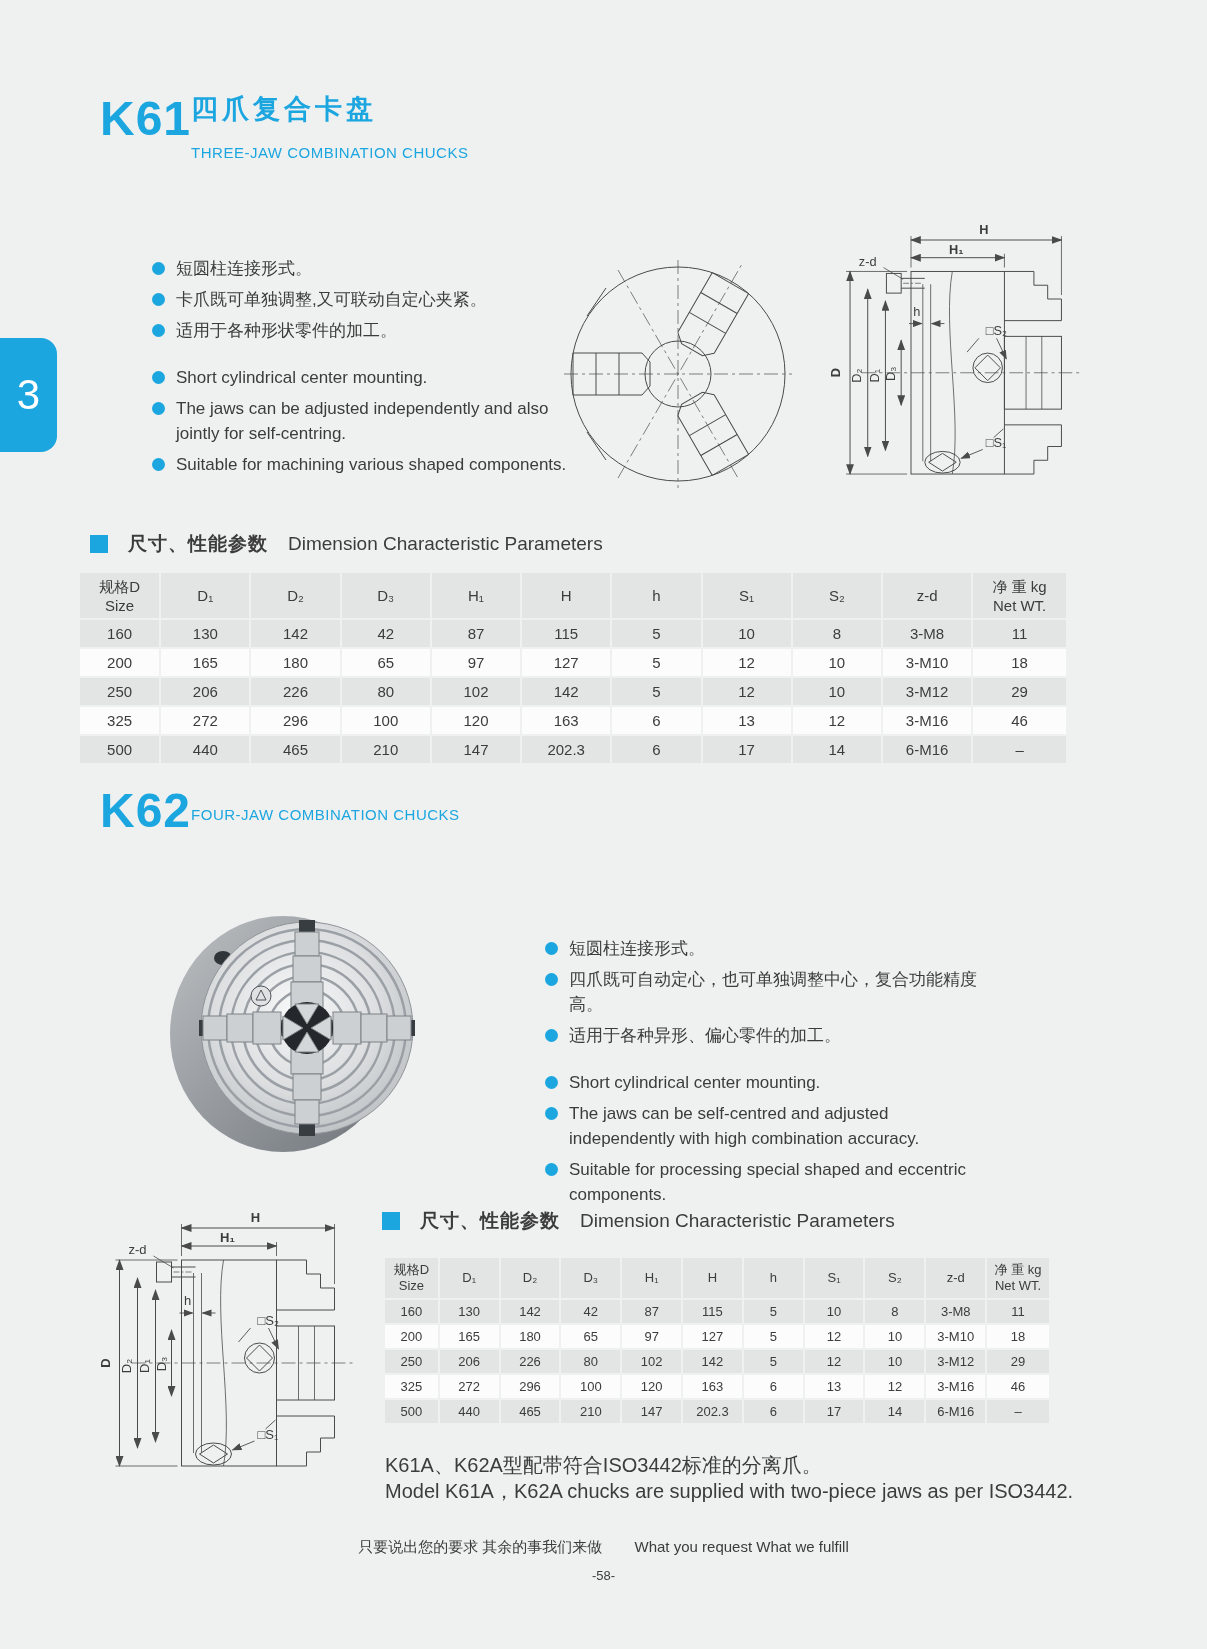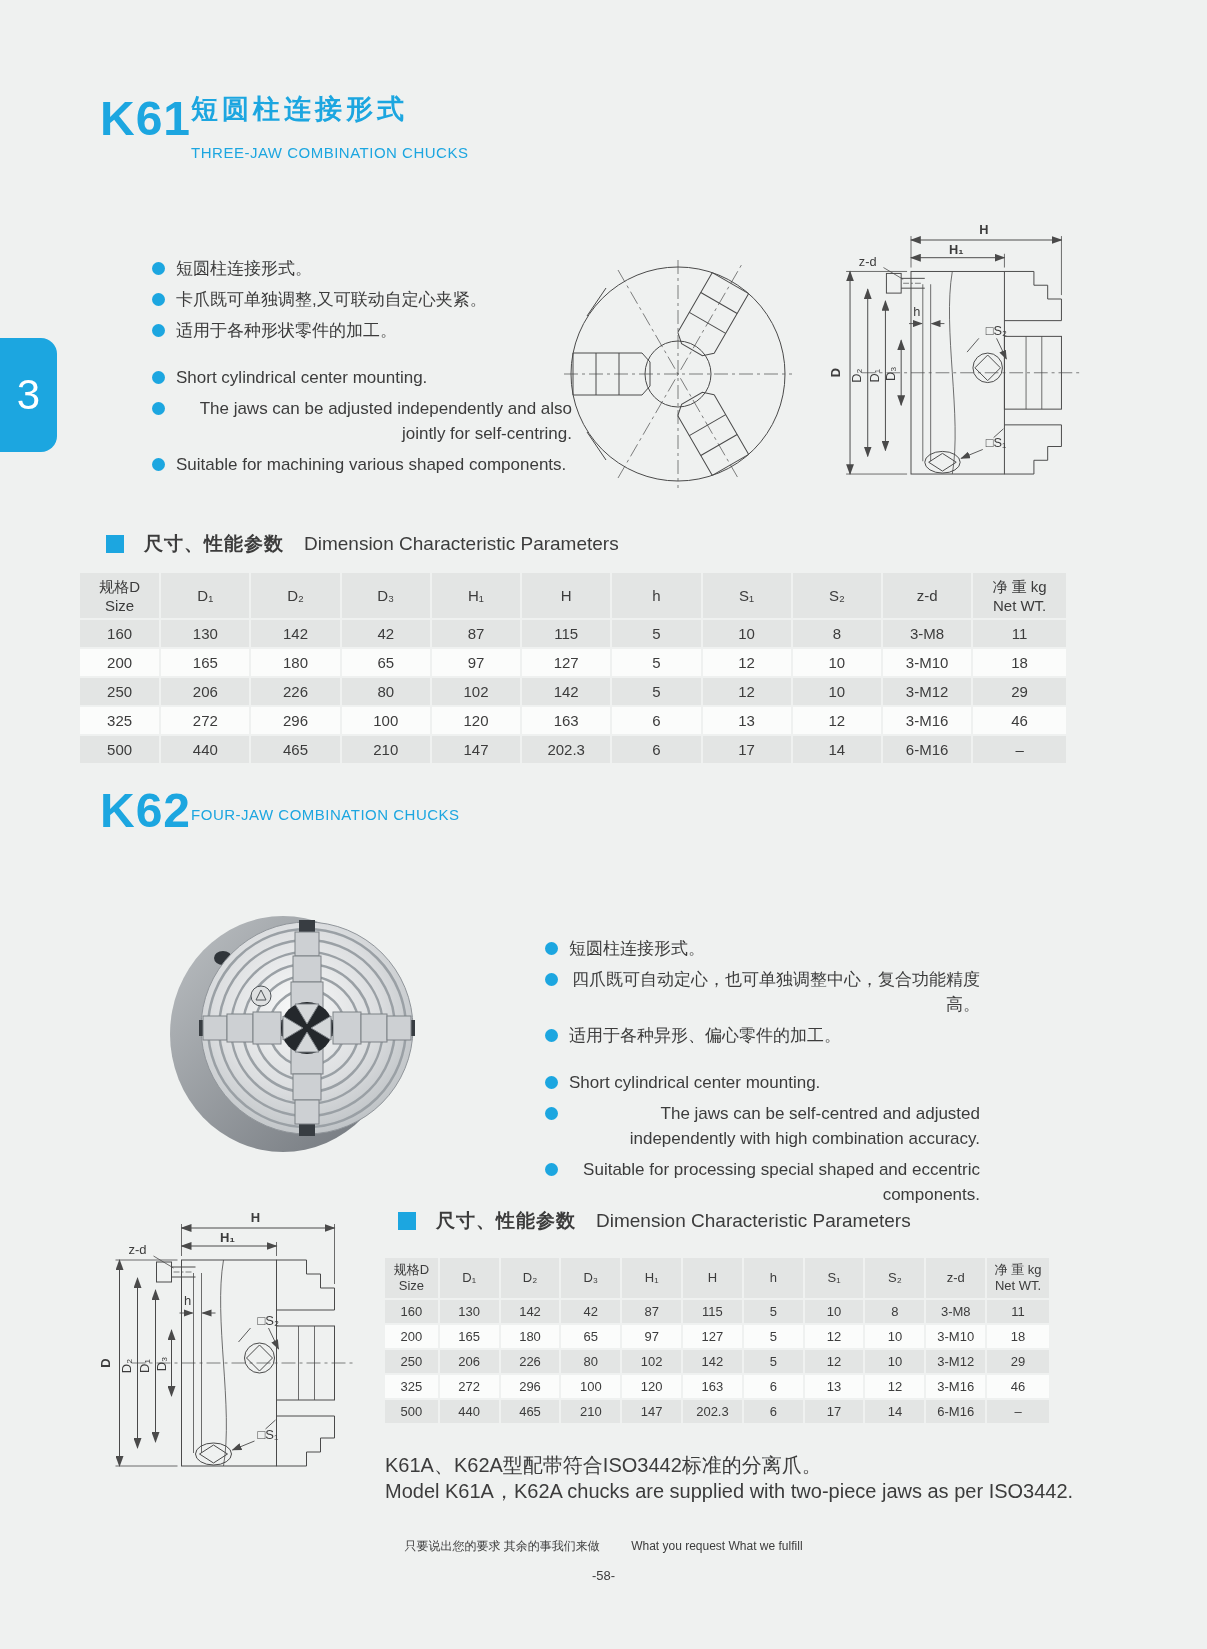--- a/index.html
+++ b/index.html
@@ -14,71 +14,71 @@
   
   .model-header{position:absolute;display:flex;color:#1ca6e0;}
   .model-code{font-size:48px;font-weight:bold;line-height:50px;letter-spacing:1px;}
   .model-cn{font-size:27px;font-weight:bold;letter-spacing:4px;line-height:30px;}
   .model-en{font-size:15px;margin-top:20px;letter-spacing:0.5px;}
   #k61-header{left:100px;top:94px;}
   #k62-header{left:100px;top:786px;}
 
   
   .bullets{position:absolute;}
-  .bullets ul{list-style:none;margin:0;padding:0;text-align:right;}
+  .bullets ul{list-style:none;margin:0;padding:0;}
   .bullets li{display:flex;gap:11px;margin-bottom:6px;font-size:17px;line-height:25px;}
   .bullets .dot{flex:none;width:13px;height:13px;border-radius:50%;background:#1ca6e0;margin-top:6px;}
   .bullets .grp-gap{height:16px;}
   #k61-bullets{left:152px;top:256px;width:420px;}
   #k62-bullets{left:545px;top:936px;width:435px;}
 
   
-  .section-header{position:absolute;display:flex;align-items:center;gap:20px;font-size:19px;margin-left:16px;}
+  .section-header{position:absolute;display:flex;align-items:center;gap:20px;font-size:19px;}
   .section-header .sq{width:18px;height:18px;background:#1ca6e0;}
   .sh-cn{font-weight:bold;letter-spacing:1px;}
   #sh1{left:90px;top:531px;}
   #sh2{left:382px;top:1208px;}
 
   
   .ptable{position:absolute;border-collapse:separate;border-spacing:2px;table-layout:fixed;}
   .ptable th,.ptable td{background:#e3e5e4;text-align:center;font-weight:normal;padding:0;vertical-align:middle;}
   .ptable tbody tr:nth-child(even) td{background:#fbfcfb;}
   .ptable th:first-child{width:8.2%;}
   .ptable th:last-child{width:9.6%;}
   #table1{left:78px;top:571px;width:990px;font-size:15px;}
   #table1 th{height:45px;line-height:19px;}
   #table1 td{height:27px;}
   #table2{left:383px;top:1256px;width:668px;font-size:13px;}
   #table2 th{height:40px;line-height:16px;}
   #table2 td{height:23px;}
 
   
   .notes{position:absolute;left:385px;top:1452px;font-size:20px;line-height:26px;}
-  .footer{position:absolute;left:0;right:0;top:1538px;text-align:center;font-size:12px;}
+  .footer{position:absolute;left:0;right:0;top:1538px;text-align:center;font-size:15px;}
   .footer span{margin:0 14px;}
   .pagenum{position:absolute;left:0;right:0;top:1568px;text-align:center;font-size:13px;}
 
   .drawing{position:absolute;}
   #front-view{left:556px;top:252px;}
   #section-view-1{left:793px;top:208px;}
   #photo{left:166px;top:898px;}
   #section-view-2{left:54px;top:1198px;}
   svg text{font-size:13px;fill:#3c3c3c;stroke:none;font-family:"Liberation Sans","DejaVu Sans",sans-serif;}
 </style>
 </head>
 <body>
 
 <div class="page">
 
   <div class="side-tab">3</div>
 
   <div class="model-header" id="k61-header">
     <div class="model-code">K61</div>
     <div>
-      <div class="model-cn">短圆柱连接形式</div>
+      <div class="model-cn">四爪复合卡盘</div>
       <div class="model-en">THREE-JAW  COMBINATION  CHUCKS</div>
     </div>
   </div>
 
   <div class="bullets" id="k61-bullets">
     <ul>
       <li>
           <span class="dot"></span>
           <span>短圆柱连接形式。</span>
         </li>

